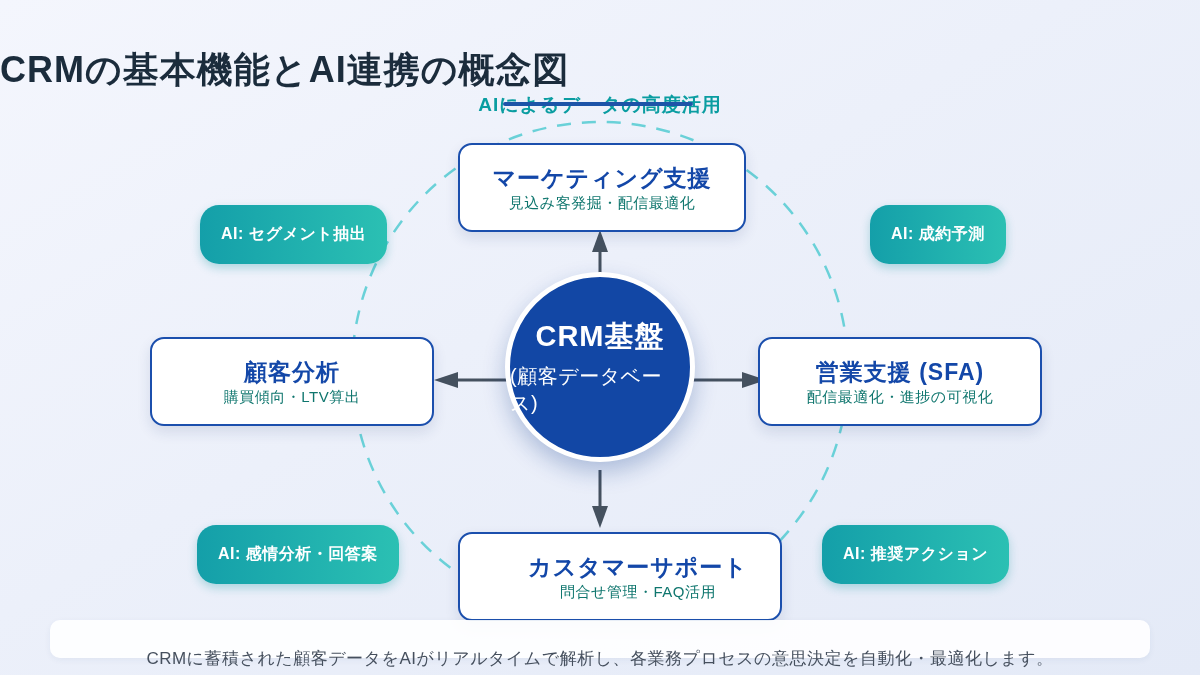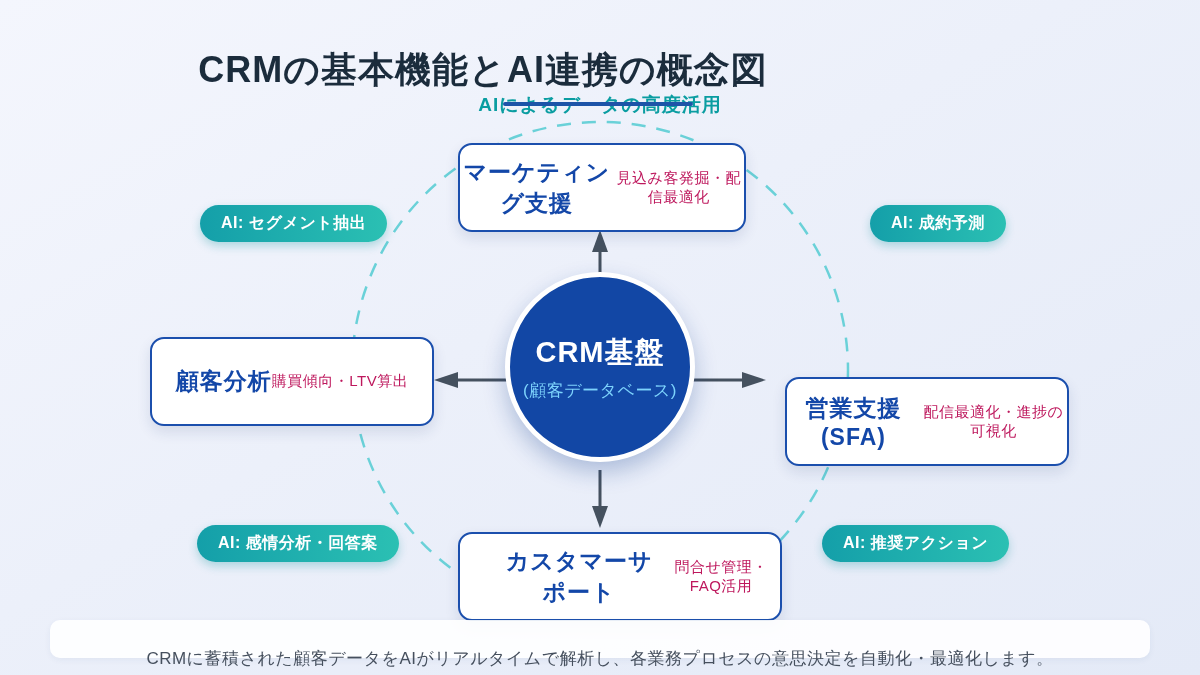--- a/index.html
+++ b/index.html
@@ -2,53 +2,53 @@
 <html><head>
 <meta charset="utf-8">
 <style>
   html,body{margin:0;padding:0;}
   body{font-family:"Liberation Sans","DejaVu Sans",sans-serif;}
   .stage{
     position:relative;width:1200px;height:675px;overflow:hidden;
     background:linear-gradient(150deg,#f4f6fd 0%,#ecf0fa 45%,#e4eaf7 100%);
   }
   .title{
-    position:absolute;top:46px;left:0;width:966px;text-align:center;
+    position:absolute;top:46px;left:0;width:966px;text-align:left;
     font-size:36px;font-weight:800;color:#1b2c3c;letter-spacing:1px;margin:0;
   }
   .subtitle{
     position:absolute;top:92px;left:0;width:1200px;text-align:center;
     font-size:19px;font-weight:700;color:#0a9da1;letter-spacing:1px;z-index:2;
   }
   .subtitle-line{
     position:absolute;top:102px;left:503px;width:190px;height:4px;
     background:#1d54a8;border-radius:2px;z-index:3;
   }
   .layer{position:absolute;top:0;left:0;z-index:1;}
   .node{
     position:absolute;z-index:2;background:#ffffff;border:2px solid #1b4fad;
-    border-radius:14px;display:flex;align-items:center;
-    justify-content:center;box-shadow:0 6px 14px rgba(23,51,106,0.12);text-align:center;
+    border-radius:14px;display:flex;flex-direction:column;align-items:center;
+    justify-content:center;box-shadow:0 6px 14px rgba(23,51,106,0.12);
   }
   .node-title{font-size:23px;font-weight:800;color:#1347a8;letter-spacing:1px;}
-  .node-sub{font-size:15px;color:#be185d;letter-spacing:0.5px;}
+  .node-sub{font-size:15px;color:#0f766e;letter-spacing:0.5px;}
   .node-top{left:458px;top:143px;width:284px;height:85px;}
   .node-left{left:150px;top:337px;width:280px;height:85px;}
-  .node-right{left:785px;top:337px;width:280px;height:85px;margin-top:40px;}
+  .node-right{left:758px;top:337px;width:280px;height:85px;}
   .node-bottom{left:458px;top:532px;width:284px;height:85px;padding-left:36px;}
   .hub{
     position:absolute;left:505px;top:272px;width:180px;height:180px;z-index:2;
     background:#1247a5;border:5px solid #ffffff;border-radius:50%;
     display:flex;flex-direction:column;align-items:center;justify-content:center;
     gap:6px;box-shadow:0 10px 22px rgba(18,60,140,0.28);
   }
   .hub-title{font-size:29px;font-weight:800;color:#ffffff;letter-spacing:1px;}
-  .hub-sub{font-size:17px;color:#7dd3fc;letter-spacing:0.5px;}
+  .hub-sub{font-size:20px;color:#ffffff;letter-spacing:0.5px;}
   .badge{
-    position:absolute;z-index:3;height:37px;padding:0 21px;border-radius:19px;
+    position:absolute;z-index:3;height:37px;padding:11px 21px;border-radius:19px;
     display:inline-flex;align-items:center;justify-content:center;
     font-size:16px;font-weight:700;color:#ffffff;letter-spacing:0.5px;
     background:linear-gradient(90deg,#149fa9 0%,#2bc0b3 100%);
     box-shadow:0 4px 10px rgba(20,150,160,0.30);white-space:nowrap;
   }
   .badge-tl{left:200px;top:205px;}
   .badge-tr{left:870px;top:205px;}
   .badge-bl{left:197px;top:525px;}
   .badge-br{left:822px;top:525px;}
   .footer-bar{

